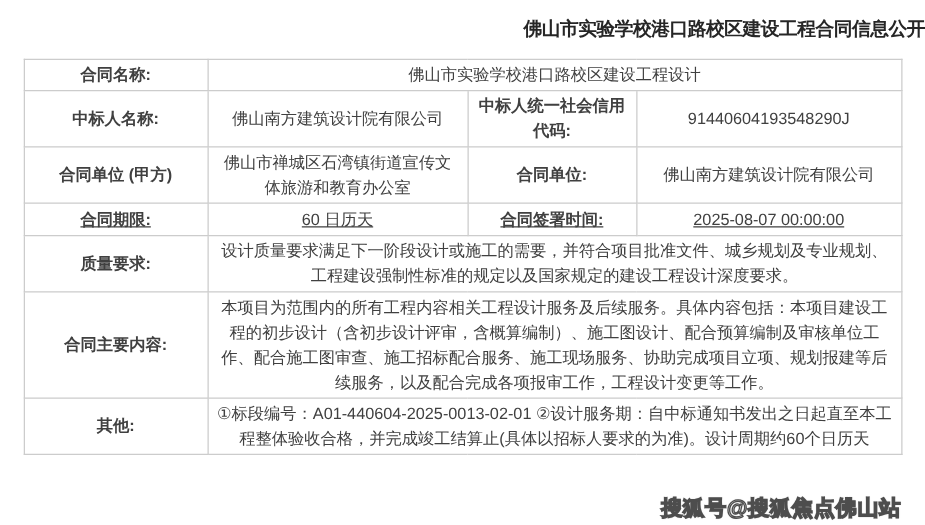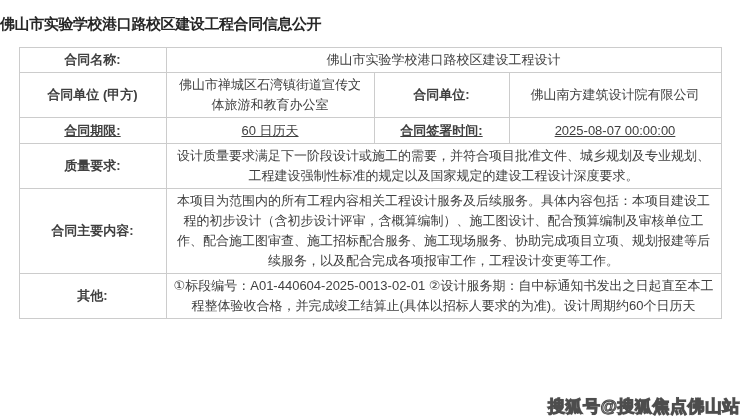--- a/index.html
+++ b/index.html
@@ -6,21 +6,21 @@
   body{
     width:740px;height:420px;
     background:#ffffff;
     font-family:"Liberation Sans","DejaVu Sans",sans-serif;
     color:#404040;
     position:relative;
     overflow:hidden;
   }
   .page-title{
     margin:13px 0 0 0;
-    text-align:left;
+    text-align:right;
     font-size:15px;
     letter-spacing:-0.4px;
     font-weight:bold;
     color:#262626;
     line-height:21px;
   }
   table.contract{
     border-collapse:collapse;
     table-layout:fixed;
     width:702px;
@@ -42,21 +42,21 @@
     color:#333333;
   }
   tr.h25{height:25px;}
   tr.h38{height:38px;}
   tr.h26{height:26px;text-decoration:underline;}
   tr.h39{height:39px;}
   tr.h75{height:75px;}
   tr.h45{height:45px;}
   .watermark{
     position:absolute;
-    right:0;
+    right:19px;
     bottom:2px;
     font-size:17px;
     font-weight:bold;
     letter-spacing:0.5px;
     color:rgba(255,255,255,0.75);
     -webkit-text-stroke:1px #4d4d4d;
     text-shadow:0 0 1px #5a5a5a;
     white-space:nowrap;
   }
 </style>
@@ -69,20 +69,26 @@
   <colgroup>
     <col style="width:147px">
     <col style="width:208px">
     <col style="width:135px">
     <col style="width:212px">
   </colgroup>
   <tbody>
     <tr class="h25">
       <td class="lbl">合同名称:</td>
       <td colspan="3">佛山市实验学校港口路校区建设工程设计</td>
+    </tr>
+    <tr class="h38">
+      <td class="lbl">中标人名称:</td>
+      <td>佛山南方建筑设计院有限公司</td>
+      <td class="lbl">中标人统一社会信用代码:</td>
+      <td>91440604193548290J</td>
     </tr>
     <tr class="h38">
       <td class="lbl">合同单位 (甲方)</td>
       <td>佛山市禅城区石湾镇街道宣传文体旅游和教育办公室</td>
       <td class="lbl">合同单位:</td>
       <td>佛山南方建筑设计院有限公司</td>
     </tr>
     <tr class="h26">
       <td class="lbl">合同期限:</td>
       <td>60 日历天</td>

